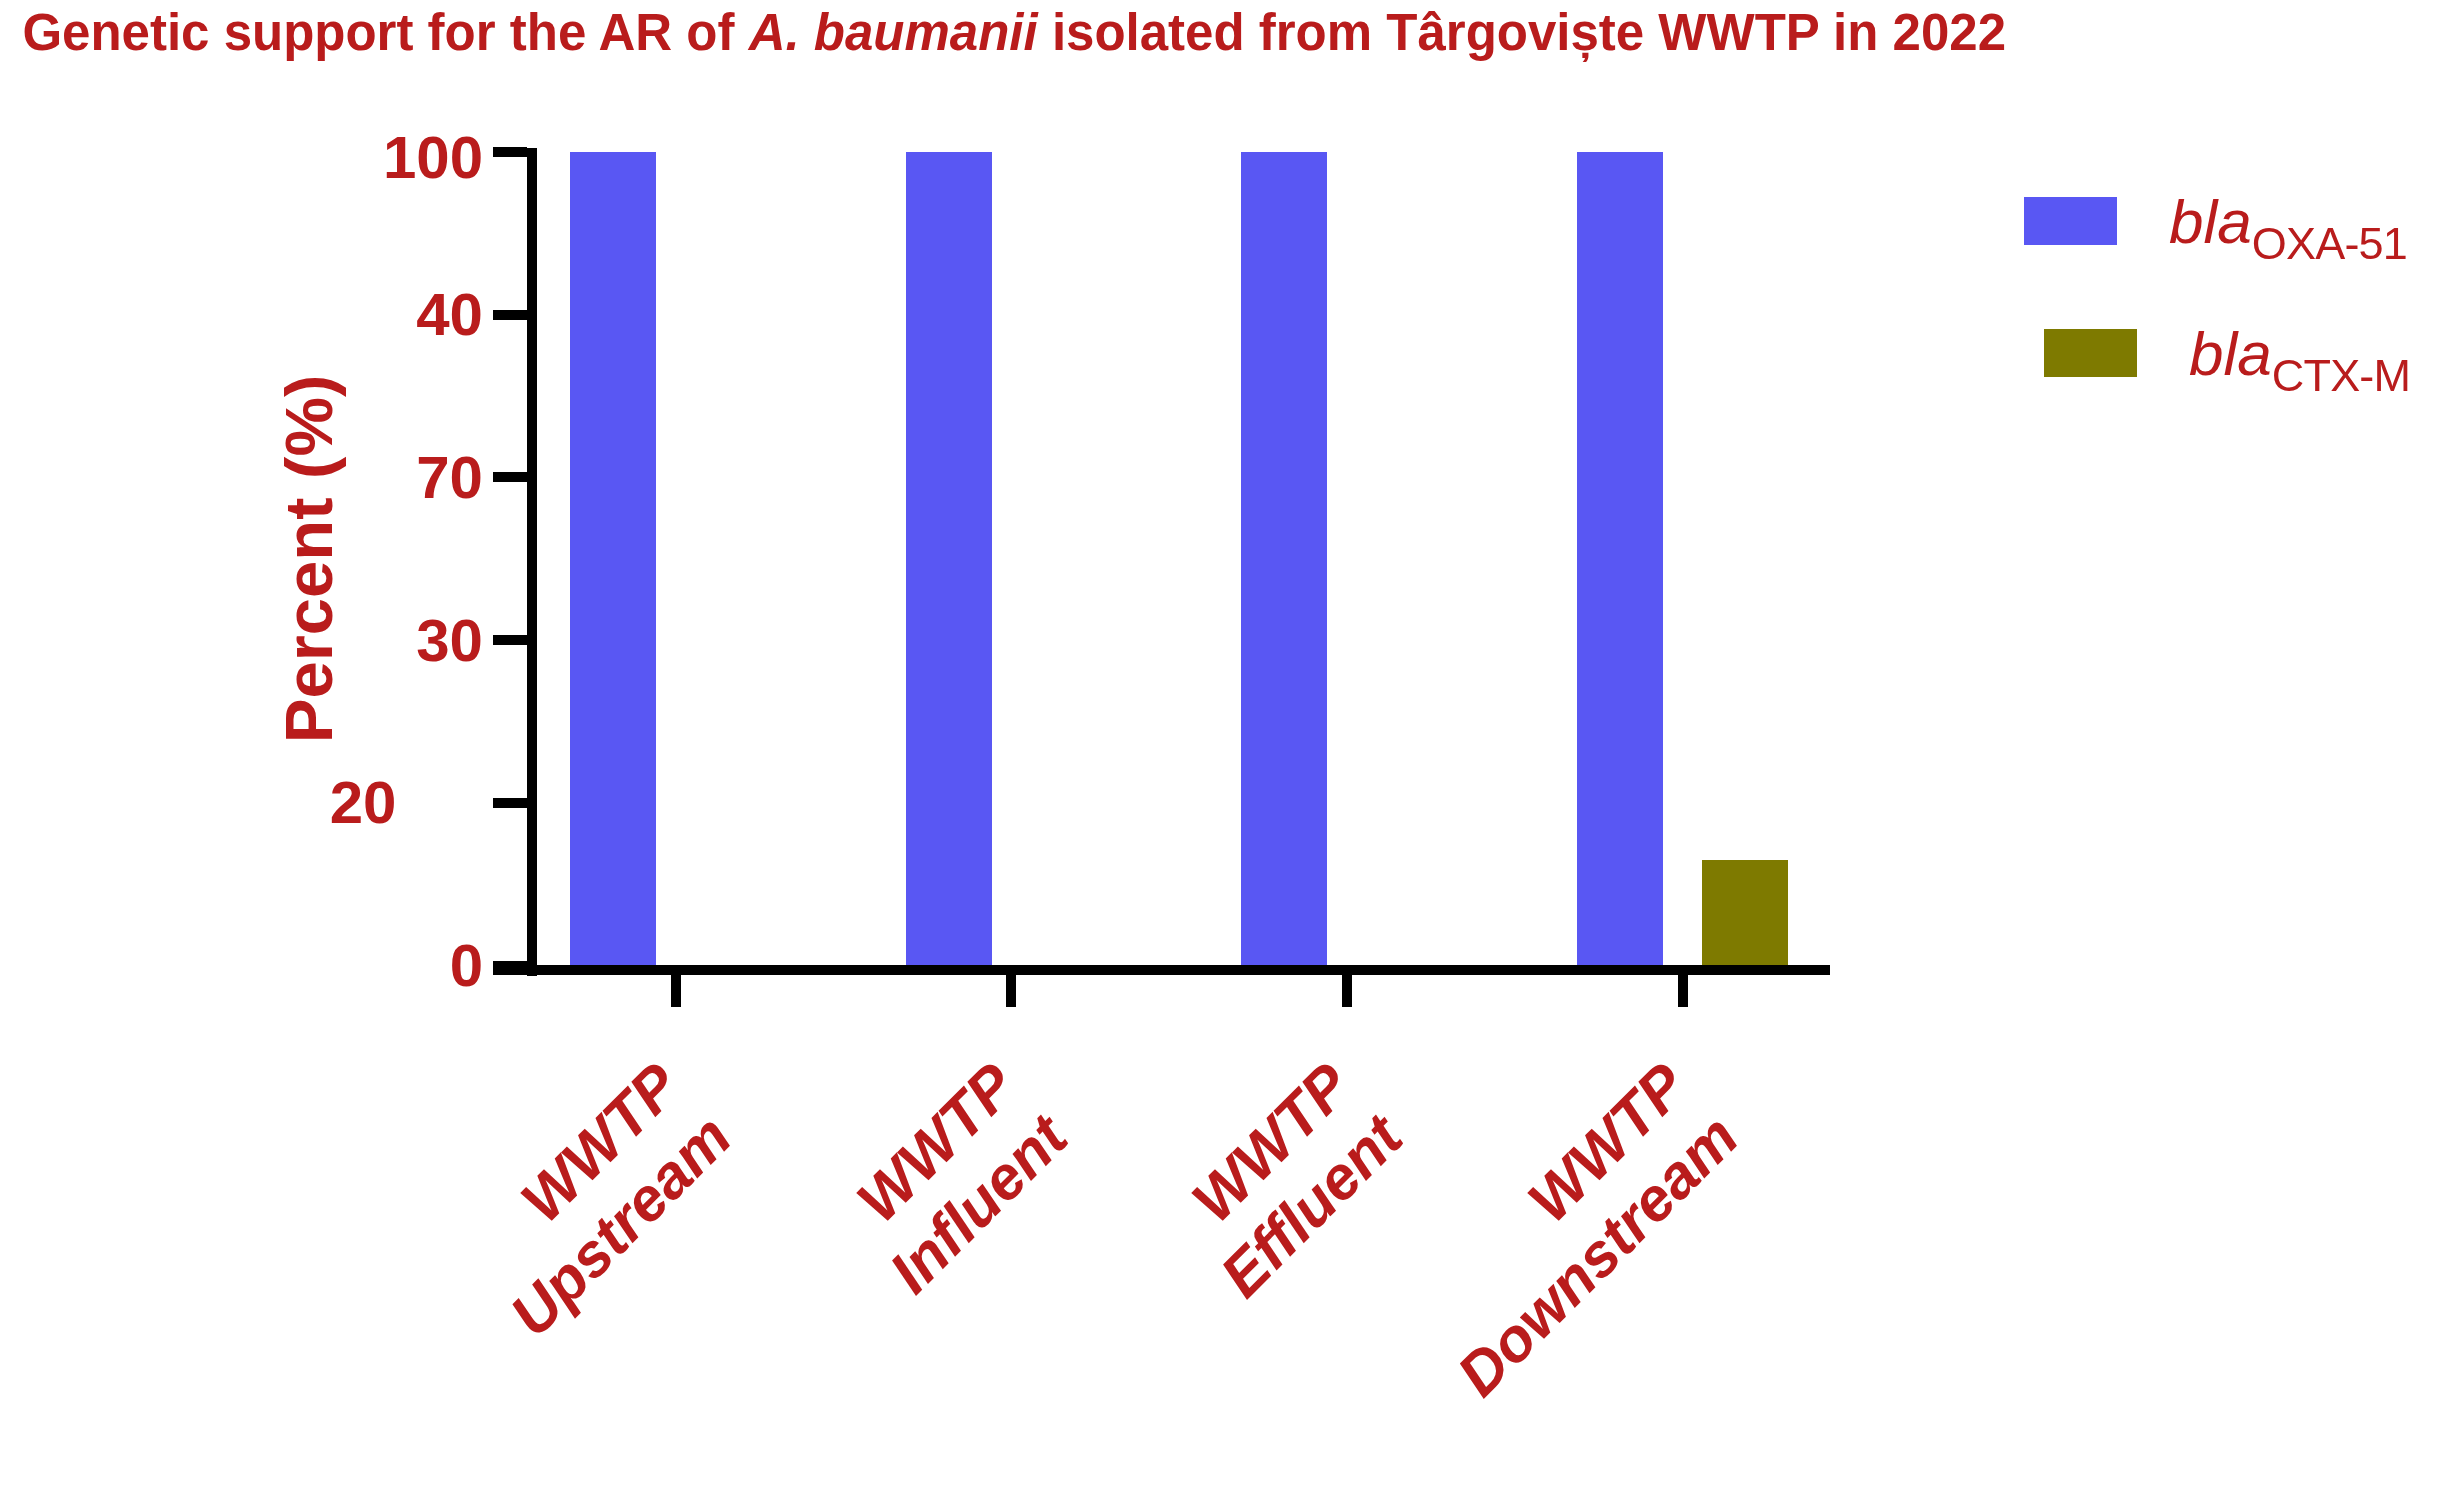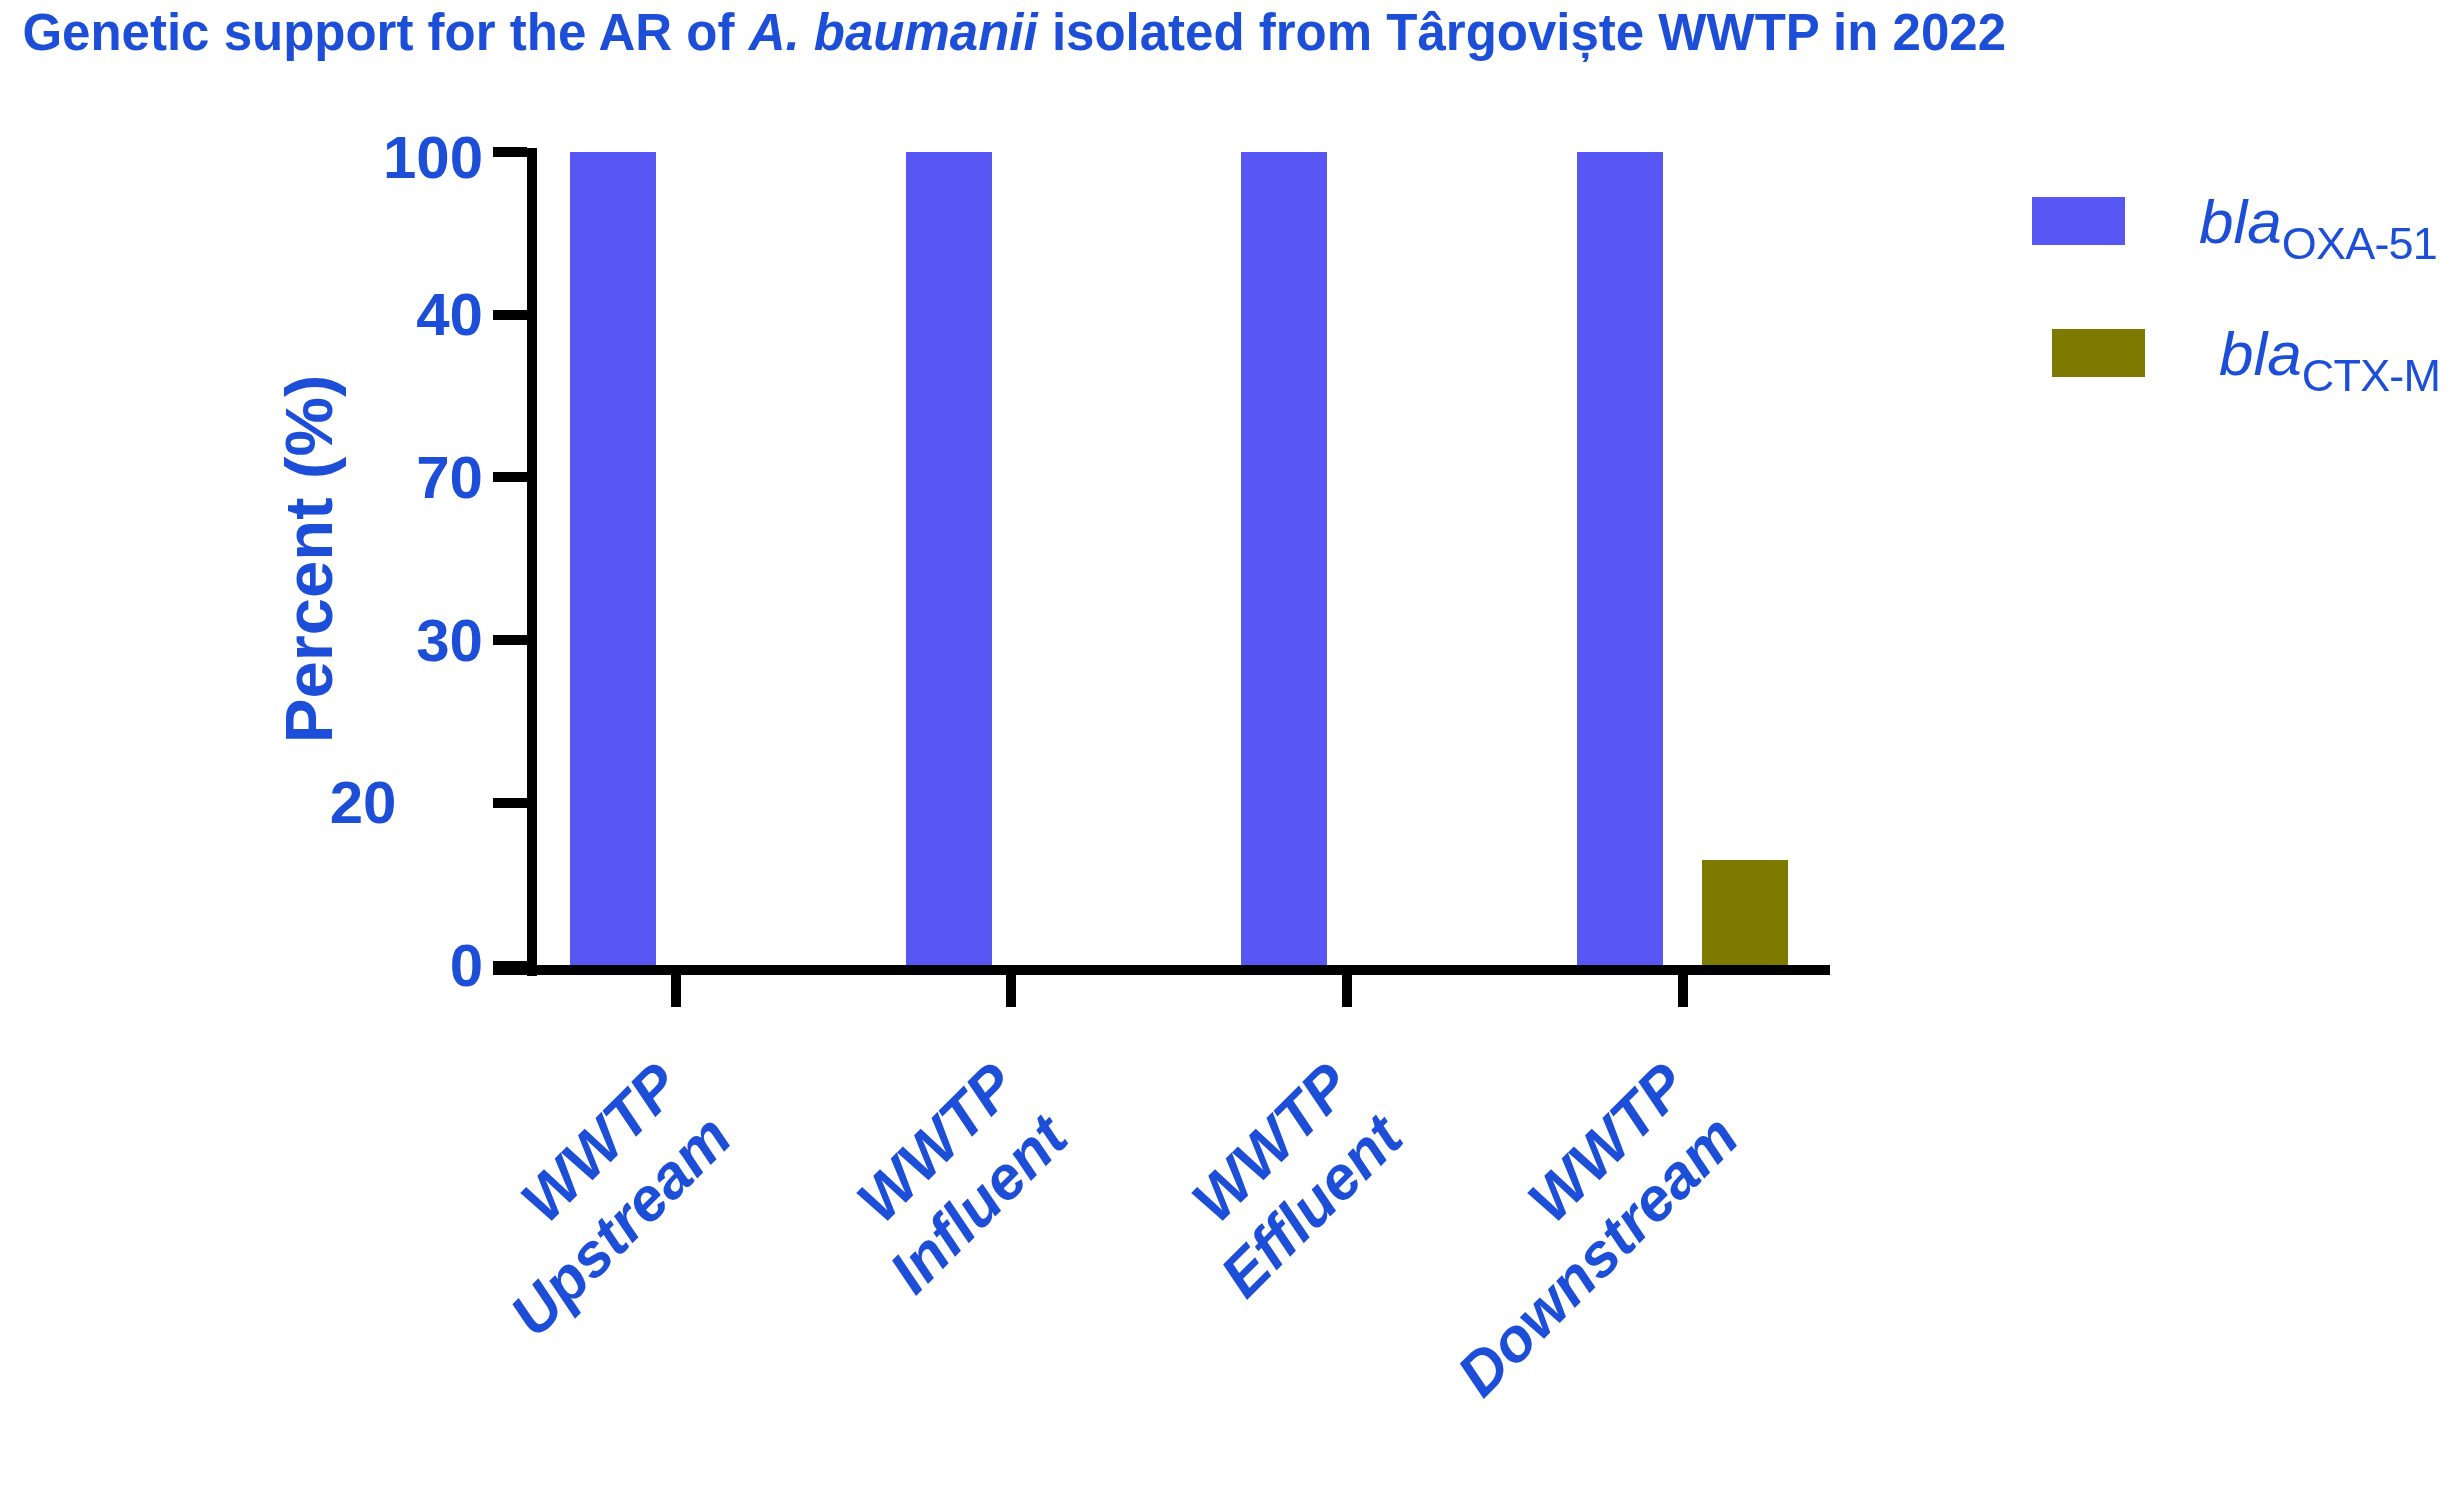--- a/index.html
+++ b/index.html
@@ -1,18 +1,18 @@
 <!DOCTYPE html>
 <html style="font-size:12.8px"><head>
 <meta charset="utf-8">
 <style>
   html,body{margin:0;padding:0;background:#fff;}
   .figure{
     position:relative;width:2462px;height:1493px;background:#ffffff;
-    font-family:"Liberation Sans",sans-serif;color:#1d4ed8;overflow:hidden;
+    font-family:"Liberation Sans",sans-serif;color:#b91c1c;overflow:hidden;
   }
   .chart-title{
     position:absolute;left:22.4px;top:3.2px;font-size:51px;font-weight:bold;
     white-space:nowrap;letter-spacing:0px;
   }
   .chart-title .ital{font-style:italic;}
   .y-axis-title{
     position:absolute;left:308px;top:559px;
     transform:translate(-50%,-50%) rotate(-90deg);
     font-size:67px;font-weight:bold;white-space:nowrap;
@@ -29,21 +29,21 @@
     line-height:61px;height:61px;
   }
   .xcat-label{
     position:absolute;width:559px;text-align:right;
     font-size:61px;font-weight:bold;font-style:italic;line-height:1.2;
     transform:rotate(-45deg);transform-origin:100% 0;white-space:nowrap;
   }
   .bar{position:absolute;}
   .legend{position:absolute;left:2024px;top:0;width:438px;height:480px;}
   .legend-row{
-    position:absolute;left:8px;height:96px;display:flex;align-items:center;gap:74px;
+    position:absolute;left:0;height:96px;display:flex;align-items:center;gap:52px;
   }
   .legend-swatch{width:93px;height:48px;flex:0 0 auto;}
   .legend-label{font-size:62px;font-style:italic;white-space:nowrap;}
   .legend-label .sub{
     font-size:45px;font-style:normal;position:relative;top:16px;letter-spacing:-0.8px;
   }
 </style>
 </head>
 <body>
 

